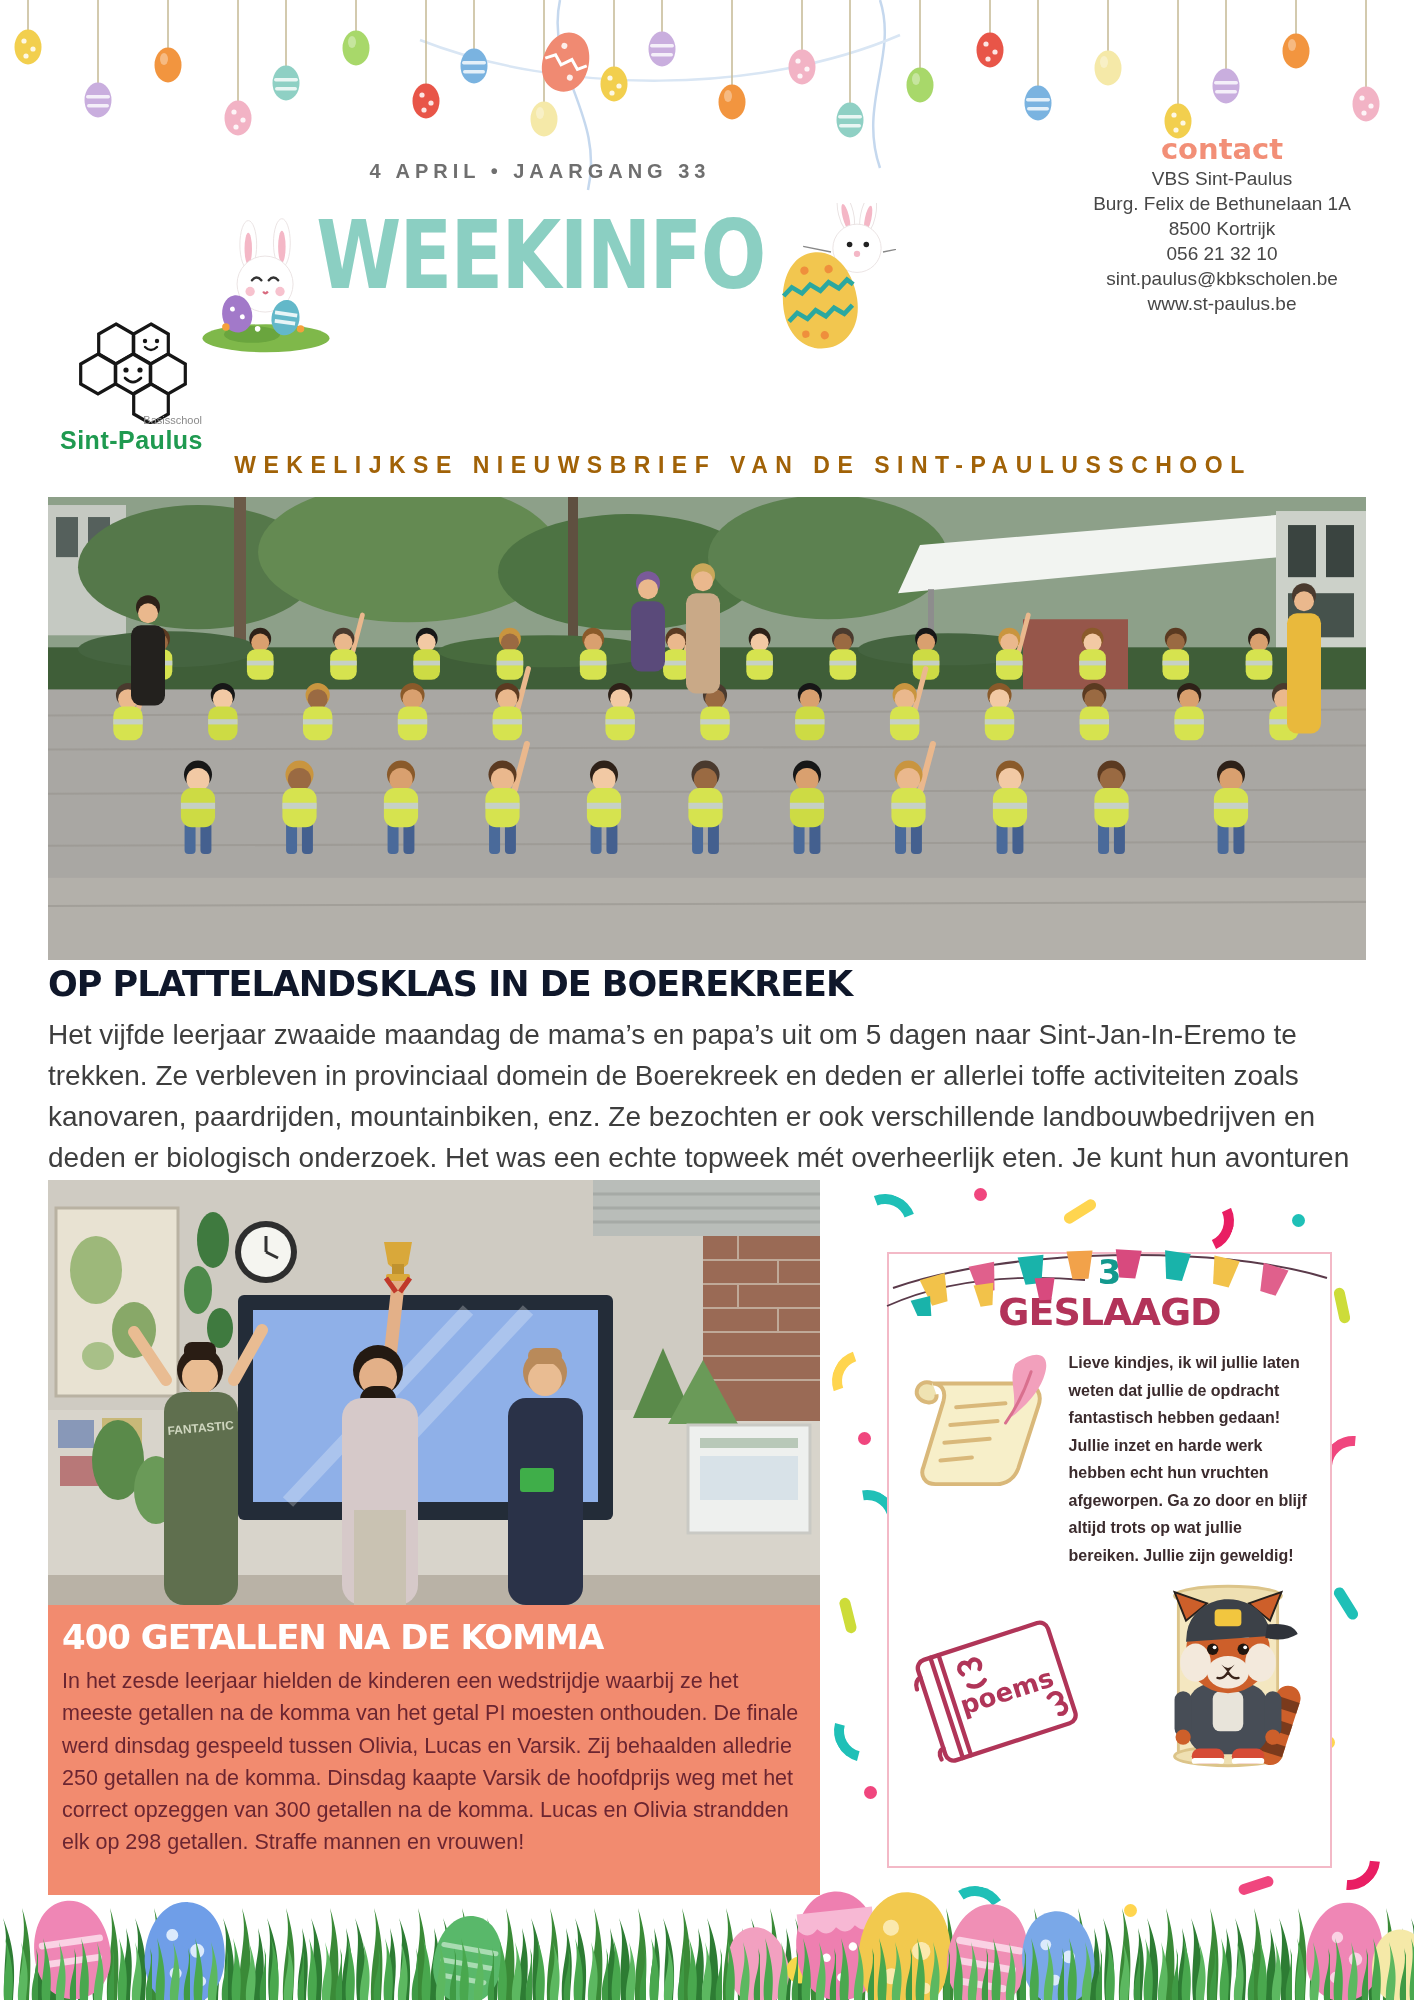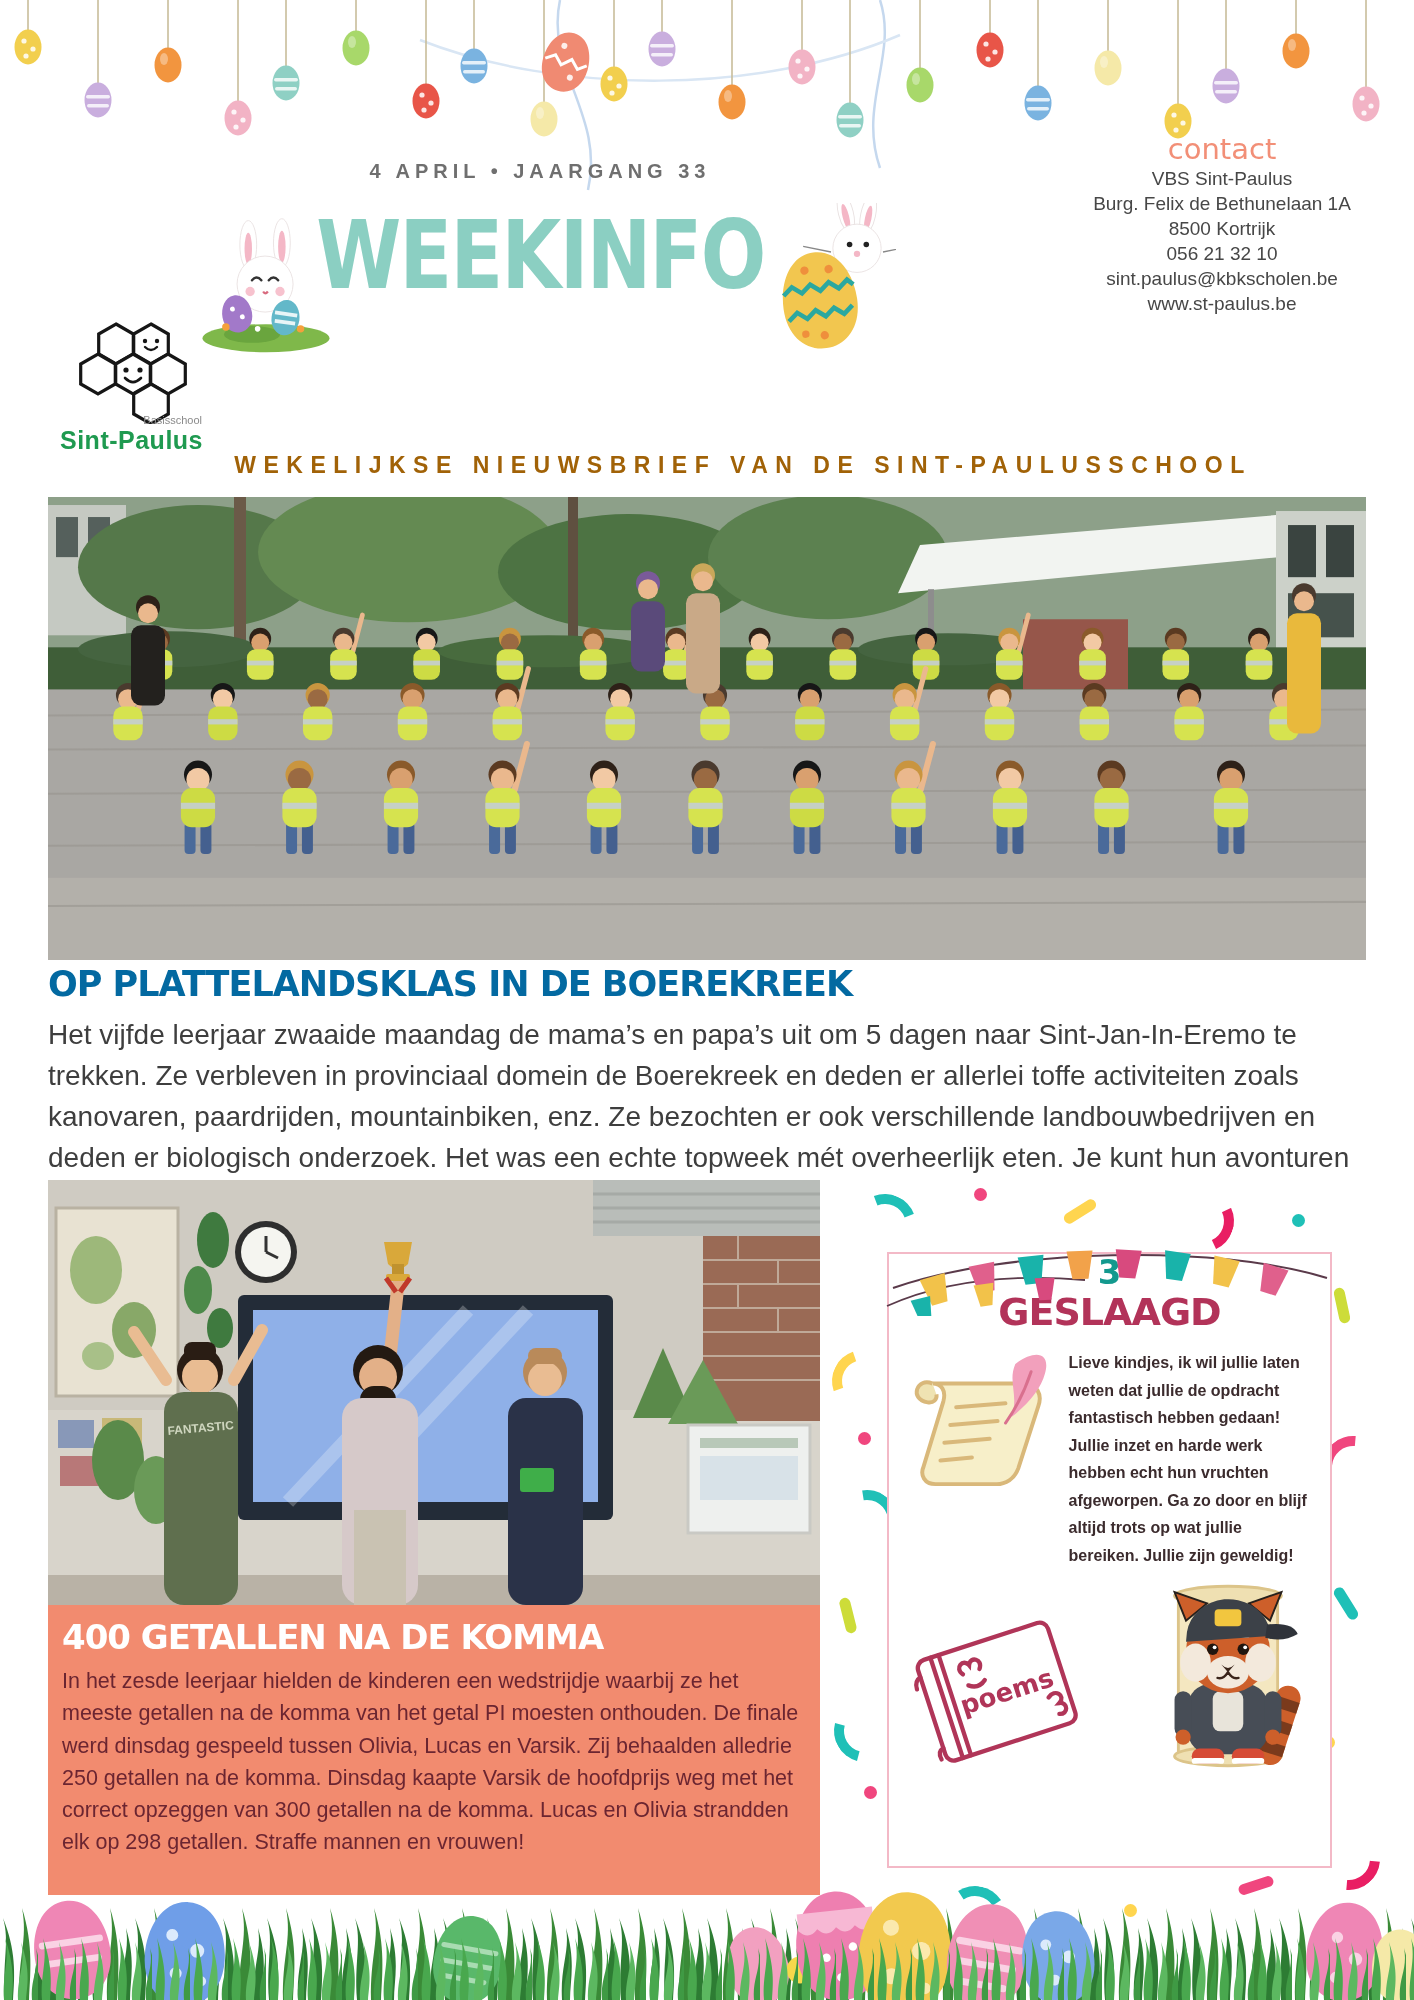--- a/index.html
+++ b/index.html
@@ -28,36 +28,36 @@
   .dateline{font-size:20px;font-weight:700;letter-spacing:5px;color:#6f6f6f;}
   .title-row{position:relative;margin-top:26px;height:120px;}
   .big-title{font-family:"DejaVu Sans",sans-serif;font-weight:800;font-size:94px;line-height:1;
              color:#8bcfc2;display:inline-block;transform:scaleX(.82);transform-origin:center;
              letter-spacing:-2px;white-space:nowrap;}
   .bunny-left{position:absolute;left:-52px;top:6px;}
   .eggbunny-right{position:absolute;right:-64px;top:-6px;}
 
   
   .contact{position:absolute;right:34px;top:132px;width:316px;text-align:center;z-index:3;}
-  .contact-h{font-family:"DejaVu Sans",sans-serif;font-weight:400;font-size:29px;color:#f28f77;}
+  .contact-h{font-family:"DejaVu Sans",sans-serif;font-weight:700;font-size:29px;color:#f28f77;}
   .contact-line{font-size:19px;color:#474747;line-height:1.32;}
   .contact-line:first-of-type{margin-top:8px;}
 
   
   .tagline{position:absolute;left:0;top:452px;width:100%;text-align:center;font-size:23px;font-weight:700;
            letter-spacing:7.5px;color:#a16207;z-index:2;margin-left:36px;}
 
   
   .group-photo{position:absolute;left:48px;top:497px;width:1318px;height:463px;z-index:1;}
   .class-photo{position:absolute;left:0;top:0;width:772px;height:425px;}
 
   
   .article1{position:absolute;left:48px;top:964px;width:1320px;z-index:1;}
   .article1 h2{margin:0;font-family:"DejaVu Sans",sans-serif;font-weight:800;font-size:35px;letter-spacing:-1px;
-               color:#0369a1;}
+               color:#0f172a;}
   .article1 p{margin:10px 0 0 0;font-size:28px;line-height:1.47;color:#3e3e3e;}
   .blog-link{color:#2e2e2e;font-weight:bold;text-decoration:underline;text-underline-offset:3px;cursor:pointer;}
 
   
   .bottom{position:absolute;left:48px;top:1180px;width:1318px;height:790px;z-index:1;}
   .salmon-box{position:absolute;left:0;top:425px;width:772px;height:290px;background:#f28b6f;
               box-sizing:border-box;padding:12px 20px 0 14px;}
   .salmon-box h3{margin:0;font-family:"DejaVu Sans",sans-serif;font-weight:800;font-size:34px;letter-spacing:-1px;
                  color:#ffffff;}
   .salmon-box p{margin:8px 0 0 0;font-size:21.5px;line-height:1.5;color:#6b2531;}

